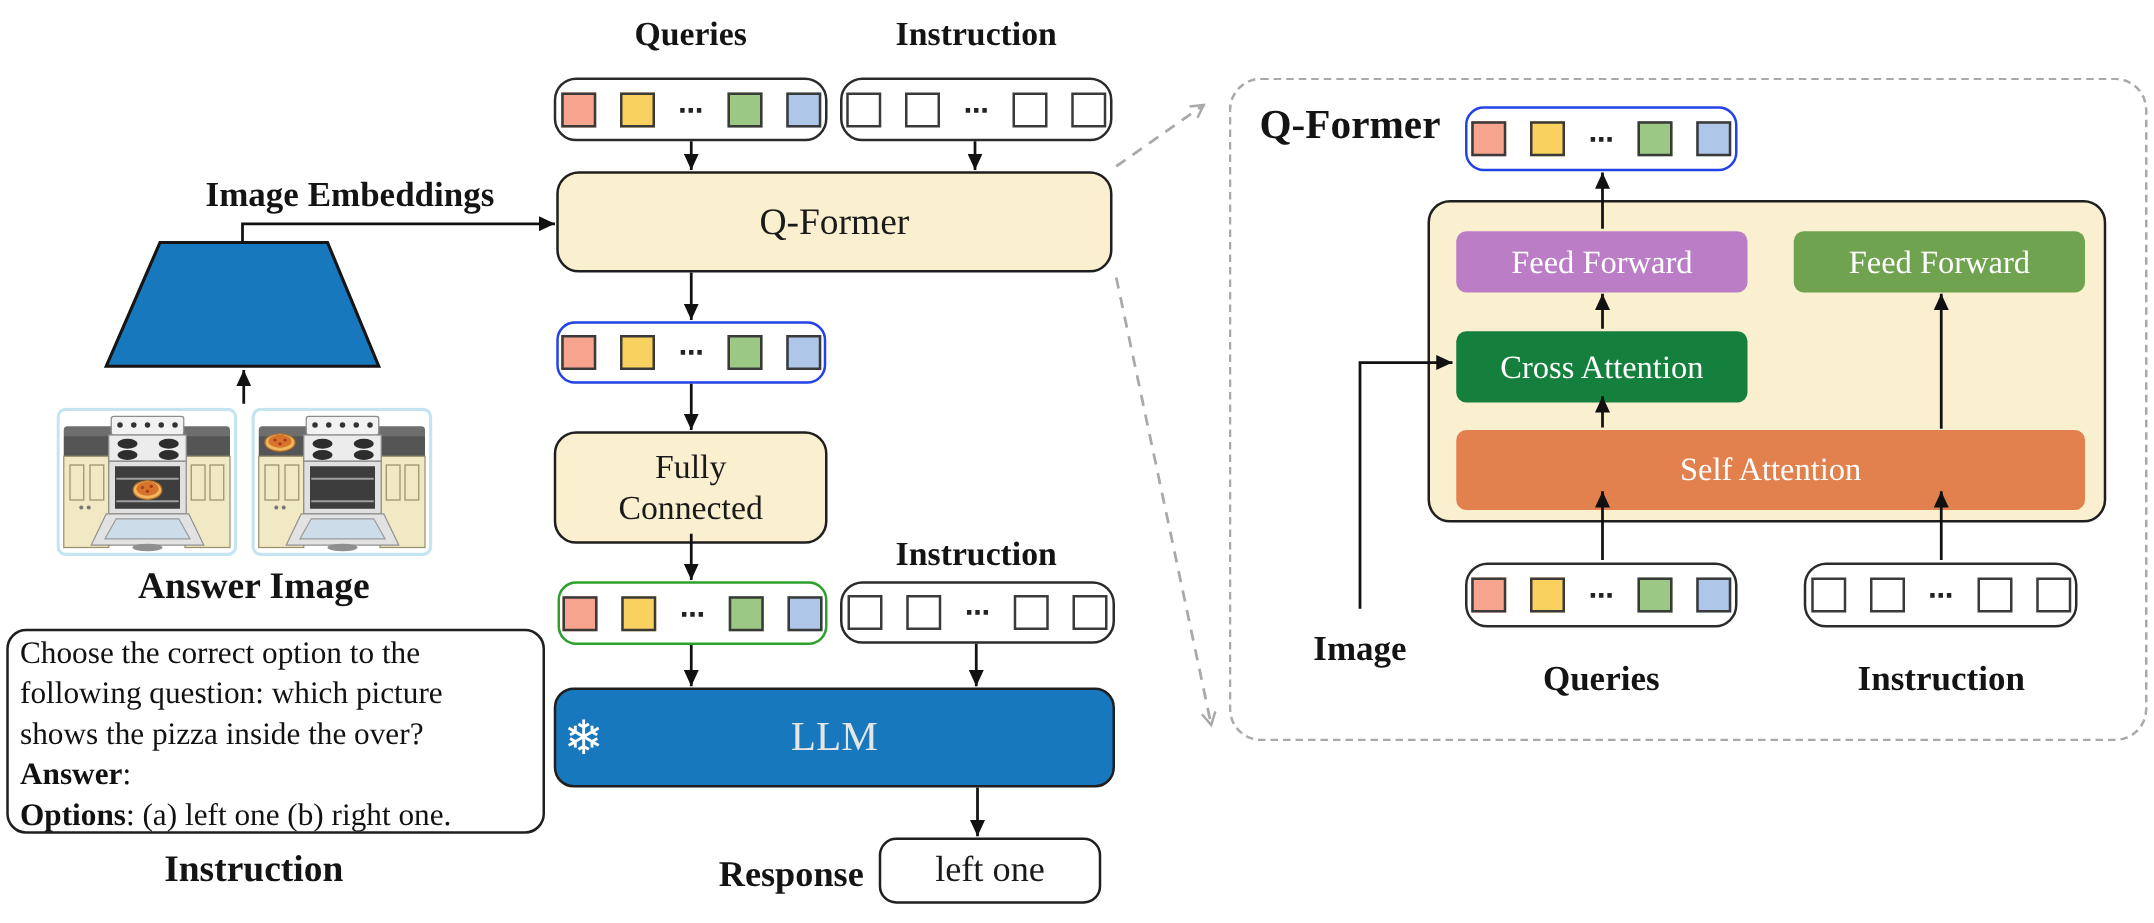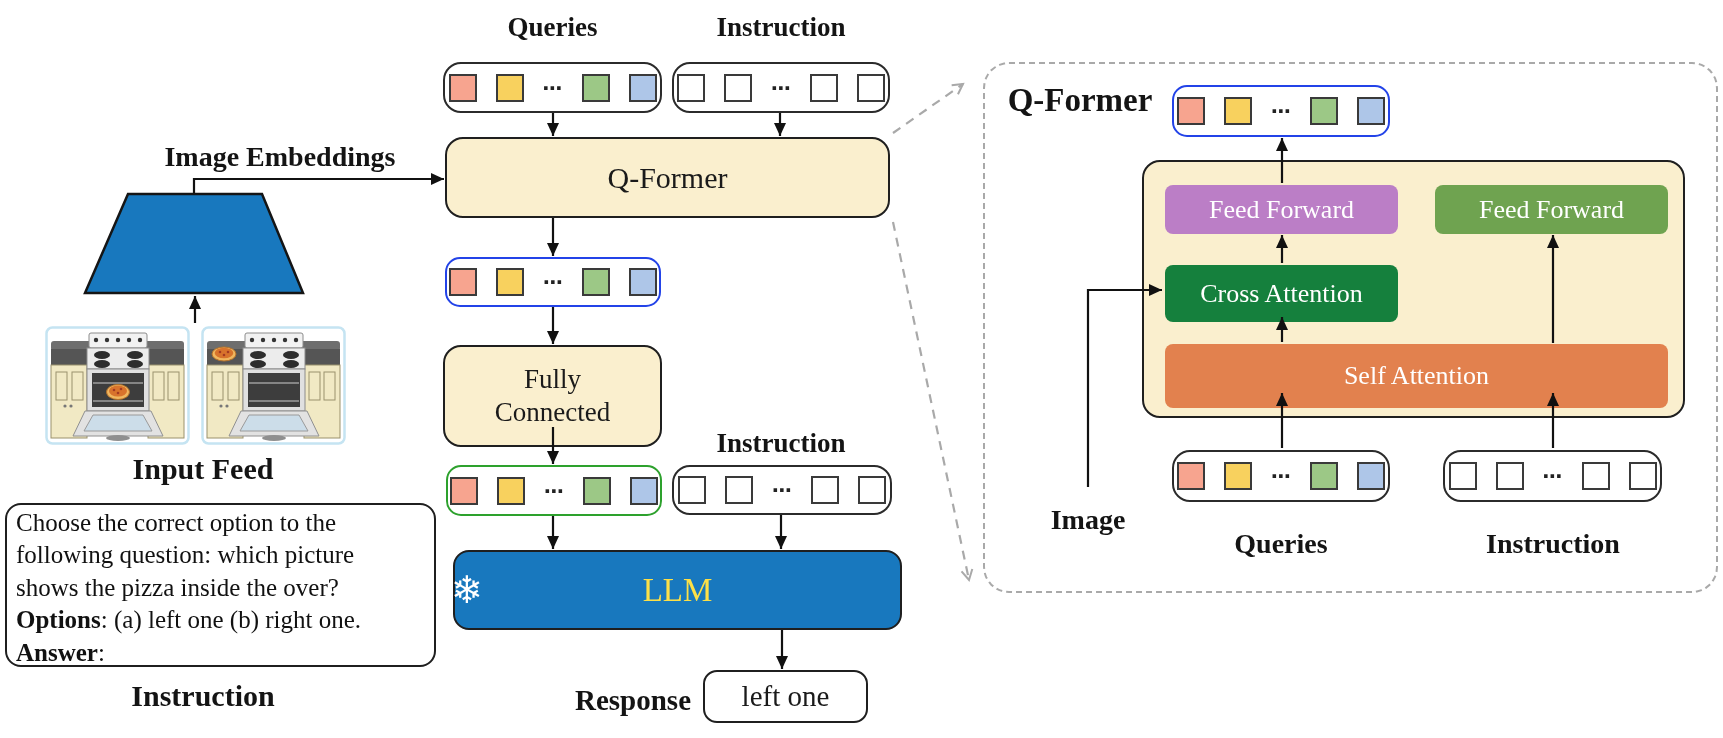--- a/index.html
+++ b/index.html
@@ -8,21 +8,21 @@
     font-family:"Liberation Serif", serif;color:#1a1a1a;overflow:hidden;
   }
   .abs{position:absolute;}
   .blabel{position:absolute;font-weight:bold;text-align:center;color:#141414;line-height:1.15;}
   .box{
     position:absolute;border:2.4px solid #1f1f1f;border-radius:18px;
     display:flex;align-items:center;justify-content:center;text-align:center;
     box-sizing:border-box;
   }
   .cream{background:#faefce;}
-  .bluebox{background:#1878be;color:#fde047;margin-left:10px;}
+  .bluebox{background:#1878be;color:#e5e5e5;}
   .tokbox{
     position:absolute;background:#ffffff;border:2.2px solid #2b2b2b;border-radius:15px;
     display:flex;align-items:center;justify-content:center;gap:19px;box-sizing:border-box;
   }
   .tok{width:28px;height:28px;border:2px solid #3a3a3a;box-sizing:border-box;display:inline-block;}
   .dots{font-family:"DejaVu Sans", sans-serif;font-size:20px;font-weight:bold;color:#222;line-height:1;}
   .minibox{
     position:absolute;border:none;border-radius:8px;display:flex;align-items:center;
     justify-content:center;color:#fff;font-size:26px;box-sizing:border-box;
   }
@@ -115,29 +115,29 @@
     <ellipse cx="23" cy="28" rx="12" ry="7" fill="#f0b75f" stroke="#b3702a"></ellipse>
     <ellipse cx="23" cy="27" rx="9.3" ry="5.2" fill="#d8732c"></ellipse>
     <circle cx="19" cy="26" r="1.3" fill="#a33b22"></circle>
       <circle cx="27" cy="26" r="1.3" fill="#a33b22"></circle>
     <circle cx="23" cy="29" r="1.3" fill="#a33b22"></circle>
     <polygon points="40,85 106,85 118,110 28,110" fill="#e2e2e2" stroke="#909090"></polygon>
     <polygon points="48,89 98,89 107,105 39,105" fill="#ccdde9" stroke="#9a9a9a"></polygon>
     <ellipse cx="73" cy="112" rx="12" ry="3" fill="#8f8f8f"></ellipse>
   </svg>
 
-  <div class="blabel" style="left:103px;top:452px;width:200px;font-size:30px;">Input Feed</div>
+  <div class="blabel" style="left:103px;top:452px;width:200px;font-size:30px;">Answer Image</div>
 
   <div class="box" style="left:5px;top:503px;width:431px;height:164px;border-radius:16px;background:#fff;border-width:2.2px;align-items:flex-start;justify-content:flex-start;">
     <div class="itext" style="padding:2px 0 0 9px;text-align:left;">
       <div>Choose the correct option to the</div>
       <div>following question: which picture</div>
       <div>shows the pizza inside the over?</div>
+      <div><b>Answer</b><span>:</span></div>
       <div><b>Options</b><span>: (a) left one (b) right one.</span></div>
-      <div><b>Answer</b><span>:</span></div>
     </div>
   </div>
 
   <div class="blabel" style="left:103px;top:679px;width:200px;font-size:30px;">Instruction</div>
 
   <div class="blabel" style="left:443px;top:12px;width:219px;font-size:27px;">Queries</div>
   <div class="blabel" style="left:672px;top:12px;width:218px;font-size:27px;">Instruction</div>
 
   <div class="tokbox" style="left:443px;top:62px;width:219px;height:51px;border-radius:18px;">
       <span class="tok" style="background: rgb(247, 164, 143);"></span>
@@ -159,21 +159,21 @@
   </div>
 
   <div class="tokbox" style="left:445px;top:257px;width:216px;height:50px;border-color:#2343e8;border-width:2.6px;">
       <span class="tok" style="background: rgb(247, 164, 143);"></span>
       <span class="tok" style="background: rgb(248, 209, 94);"></span>
       <span class="dots">⋯</span>
       <span class="tok" style="background: rgb(156, 200, 134);"></span>
       <span class="tok" style="background: rgb(174, 198, 232);"></span>
     </div>
 
-  <div class="box cream" style="left:443px;top:345px;width:219px;height:102px;font-size:27px;line-height:33px;">
+  <div class="box cream" style="left:443px;top:345px;width:219px;height:90px;font-size:27px;line-height:33px;">
     <div>
       <div>Fully</div>
       <div>Connected</div>
     </div>
   </div>
 
   <div class="tokbox" style="left:446px;top:465px;width:216px;height:51px;border-color:#2da12d;border-width:2.6px;">
       <span class="tok" style="background: rgb(247, 164, 143);"></span>
       <span class="tok" style="background: rgb(248, 209, 94);"></span>
       <span class="dots">⋯</span>
@@ -189,21 +189,21 @@
       <span class="tok" style="background: rgb(255, 255, 255);"></span>
       <span class="tok" style="background: rgb(255, 255, 255);"></span>
     </div>
 
   <div class="box bluebox" style="left:443px;top:550px;width:449px;height:80px;font-size:33px;border-radius:16px;">
     <span>LLM</span>
   </div>
   <div class="snow" style="left:451px;top:571px;font-size:38px;">❄</div>
 
   <div class="blabel" style="left:536px;top:684px;width:155px;font-size:29px;text-align:right;">Response</div>
-  <div class="box" style="left:703px;top:670px;width:165px;height:53px;background:#fff;border-radius:14px;font-size:29px;border-width:2.2px;">
+  <div class="box" style="left:703px;top:670px;width:178px;height:53px;background:#fff;border-radius:14px;font-size:29px;border-width:2.2px;">
     <span>left one</span>
   </div>
 
   <div class="dashpanel" style="left:983px;top:62px;width:735px;height:531px;"></div>
 
   <div class="blabel" style="left:995px;top:82px;width:170px;font-size:33px;">Q-Former</div>
 
   <div class="tokbox" style="left:1172px;top:85px;width:218px;height:52px;border-color:#2343e8;border-width:2.6px;">
       <span class="tok" style="background: rgb(247, 164, 143);"></span>
       <span class="tok" style="background: rgb(248, 209, 94);"></span>

